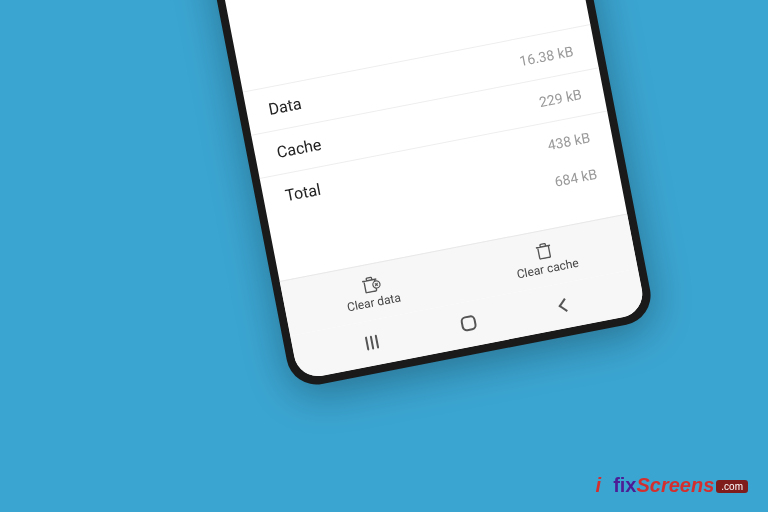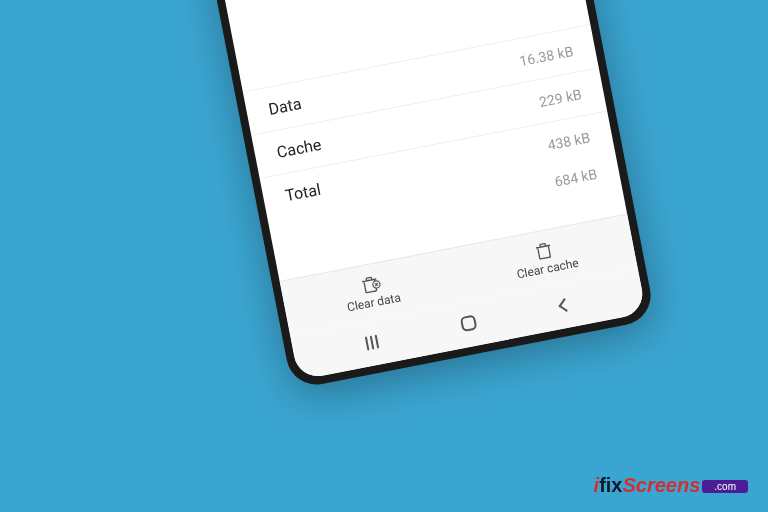--- a/index.html
+++ b/index.html
@@ -118,26 +118,26 @@
       position: absolute;
       right: 20px;
       bottom: 15px;
       font-size: 20px;
       font-weight: 900;
       font-style: italic;
       font-family: Arial, sans-serif;
       color: #000;
     }
     .watermark .red { color: #d32f2f; }
-    .watermark .blue { color: #0f172a; font-style: normal; }
+    .watermark .blue { color: #4c1d95; font-style: normal; margin-left: 12px; }
     .watermark .com {
       font-size: 10px;
-      background: #4c1d95;
+      background: #7f1d1d;
       color: #fff;
-      padding: 1px 12px;
+      padding: 1px 5px;
       border-radius: 3px;
       font-style: normal;
       font-weight: normal;
       vertical-align: middle;
       margin-left: 2px;
       text-align: center;
     }
   </style>
 </head>
 <body>

